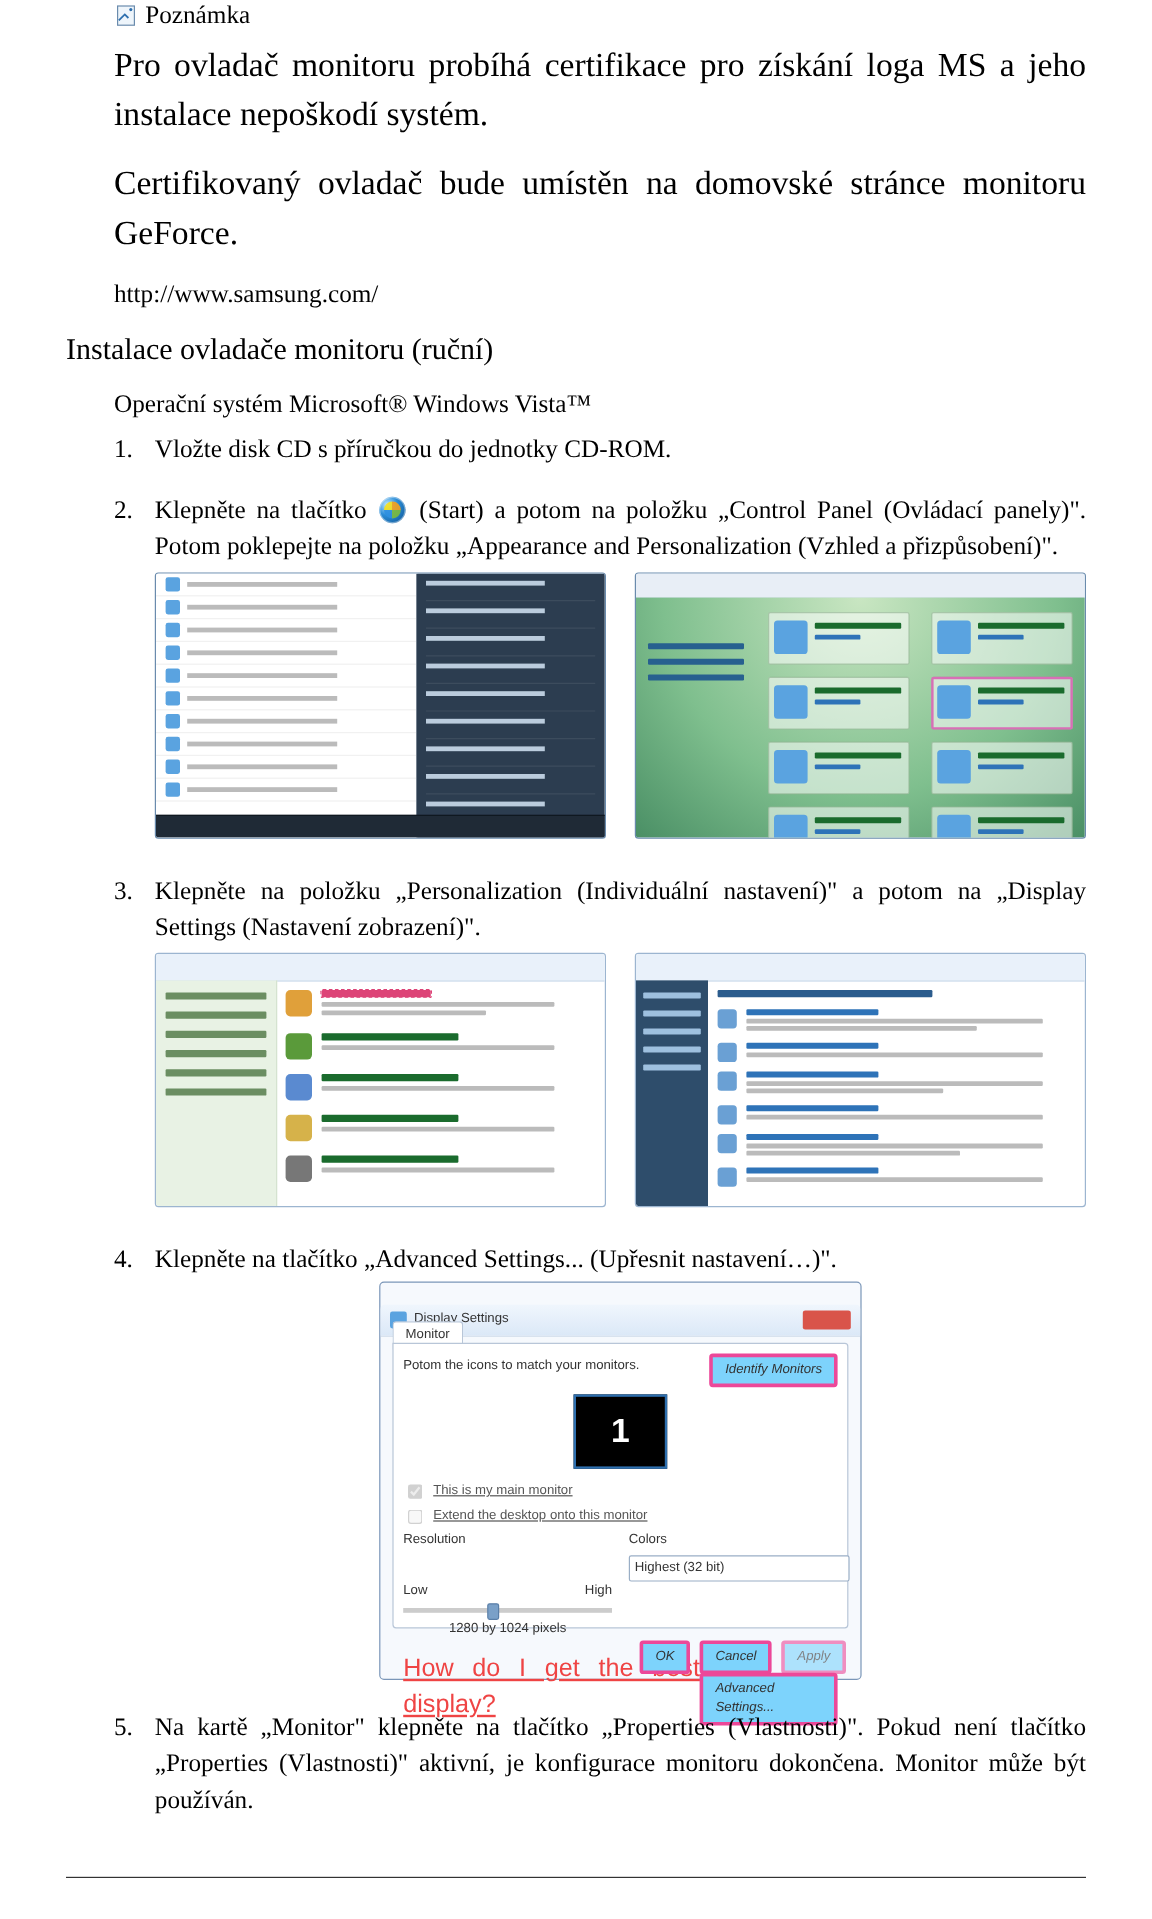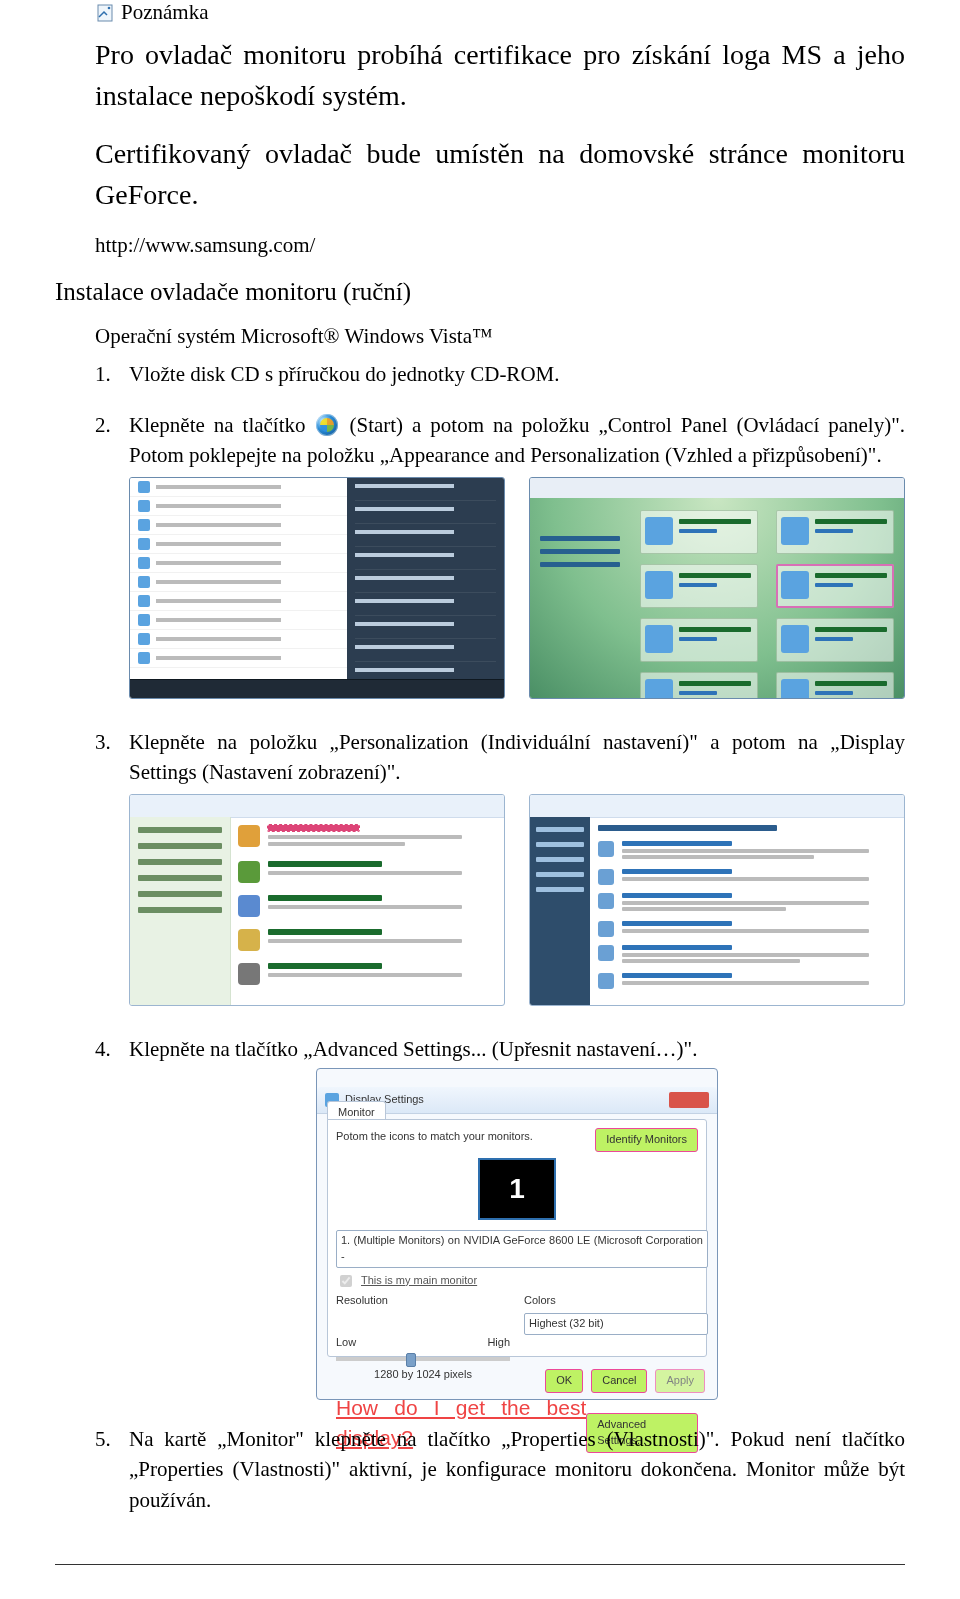--- a/index.html
+++ b/index.html
@@ -68,21 +68,21 @@
   .wperson .row .t .a{height:5px;background:#2e73b8;width:40%;margin-bottom:3px;border-radius:1px;}
   .wperson .row .t .b{height:4px;background:#bbb;width:90%;margin-bottom:2px;border-radius:1px;}
   .solo-wrap{display:flex;justify-content:center;margin:4px 0 24px 0;}
   .display-set{width:400px;height:330px;background:#f6f9fd;border:1px solid #7a96b8;border-radius:4px;position:relative;font-family:Tahoma,Arial,sans-serif;font-size:11px;color:#333;}
   .display-set .title{position:absolute;top:0;left:0;right:0;height:26px;background:linear-gradient(#f0f6fd,#dbe8f7);border-bottom:1px solid #c3d2e4;border-radius:4px 4px 0 0;display:flex;align-items:center;gap:6px;padding:0 8px;margin-top:18px;}
   .display-set .title .ic{width:14px;height:14px;background:#5aa3e0;border-radius:2px;}
   .display-set .title .x{margin-left:auto;width:40px;height:16px;background:#d9544a;border-radius:2px;}
   .display-set .tab{position:absolute;top:32px;left:10px;padding:3px 10px;border:1px solid #b8c6d8;border-bottom-color:#fff;background:#fff;border-radius:3px 3px 0 0;}
   .display-set .panel{position:absolute;top:50px;left:10px;right:10px;bottom:42px;border:1px solid #b8c6d8;background:#fff;border-radius:0 3px 3px 3px;padding:8px;}
   .display-set .hint{margin-bottom:6px;}
-  .display-set .btn{display:inline-block;padding:3px 10px;border:1px solid #ec4899;background:#bef264;border-radius:3px;}
+  .display-set .btn{display:inline-block;padding:3px 10px;border:3px solid #ec4899;background:#7dd3fc;border-radius:3px;font-style:italic;}
   .display-set .mon{margin:6px auto 10px auto;width:74px;height:58px;background:#000;border:2px solid #2e6fae;display:flex;align-items:center;justify-content:center;color:#fff;font-size:28px;font-weight:bold;}
   .display-set .dd{width:100%;border:1px solid #9aaec6;padding:2px 4px;border-radius:2px;background:#fff;margin-bottom:4px;}
   .display-set .chk{display:flex;gap:6px;align-items:center;margin:3px 0;color:#555;text-decoration:underline;}
   .display-set .chk input{width:12px;height:12px;}
   .display-set .cols{display:flex;gap:14px;}
   .display-set .cols .c{flex:1}
   .display-set .slider{height:4px;background:#ccc;position:relative;margin:6px 0;}
   .display-set .slider::after{content:"";position:absolute;left:40%;top:-4px;width:8px;height:12px;background:#7aa0c8;border:1px solid #5a7fa8;border-radius:2px;}
   .display-set .link{color:#ef4444;text-decoration:underline;}
   .display-set .foot{position:absolute;left:0;right:0;bottom:0;height:36px;display:flex;justify-content:flex-end;align-items:center;gap:8px;padding:0 12px;}
@@ -372,24 +372,27 @@
               <span>Display Settings</span>
               <span class="x"></span>
             </div>
             <div class="tab">Monitor</div>
             <div class="panel">
               <div style="display:flex;justify-content:space-between;align-items:center;">
                 <span class="hint">Potom the icons to match your monitors.</span>
                 <span class="btn">Identify Monitors</span>
               </div>
               <div class="mon">1</div>
-              <div class="dd">1. (Multiple Monitors) on NVIDIA GeForce 8600 LE (Microsoft Corporation - </div>
               <label class="chk">
                   <input type="checkbox" checked="" disabled="" style="">
                   <span>This is my main monitor</span>
+                </label>
+              <label class="chk">
+                  <input type="checkbox" disabled="" style="">
+                  <span>Extend the desktop onto this monitor</span>
                 </label>
               <div class="cols">
                 <div class="c">
                   <div>Resolution</div>
                   <div style="display:flex;justify-content:space-between;margin-top:26px;">
                     <span>Low</span>
                     <span>High</span>
                   </div>
                   <div class="slider"></div>
                   <div style="text-align:center">1280 by 1024 pixels</div>

